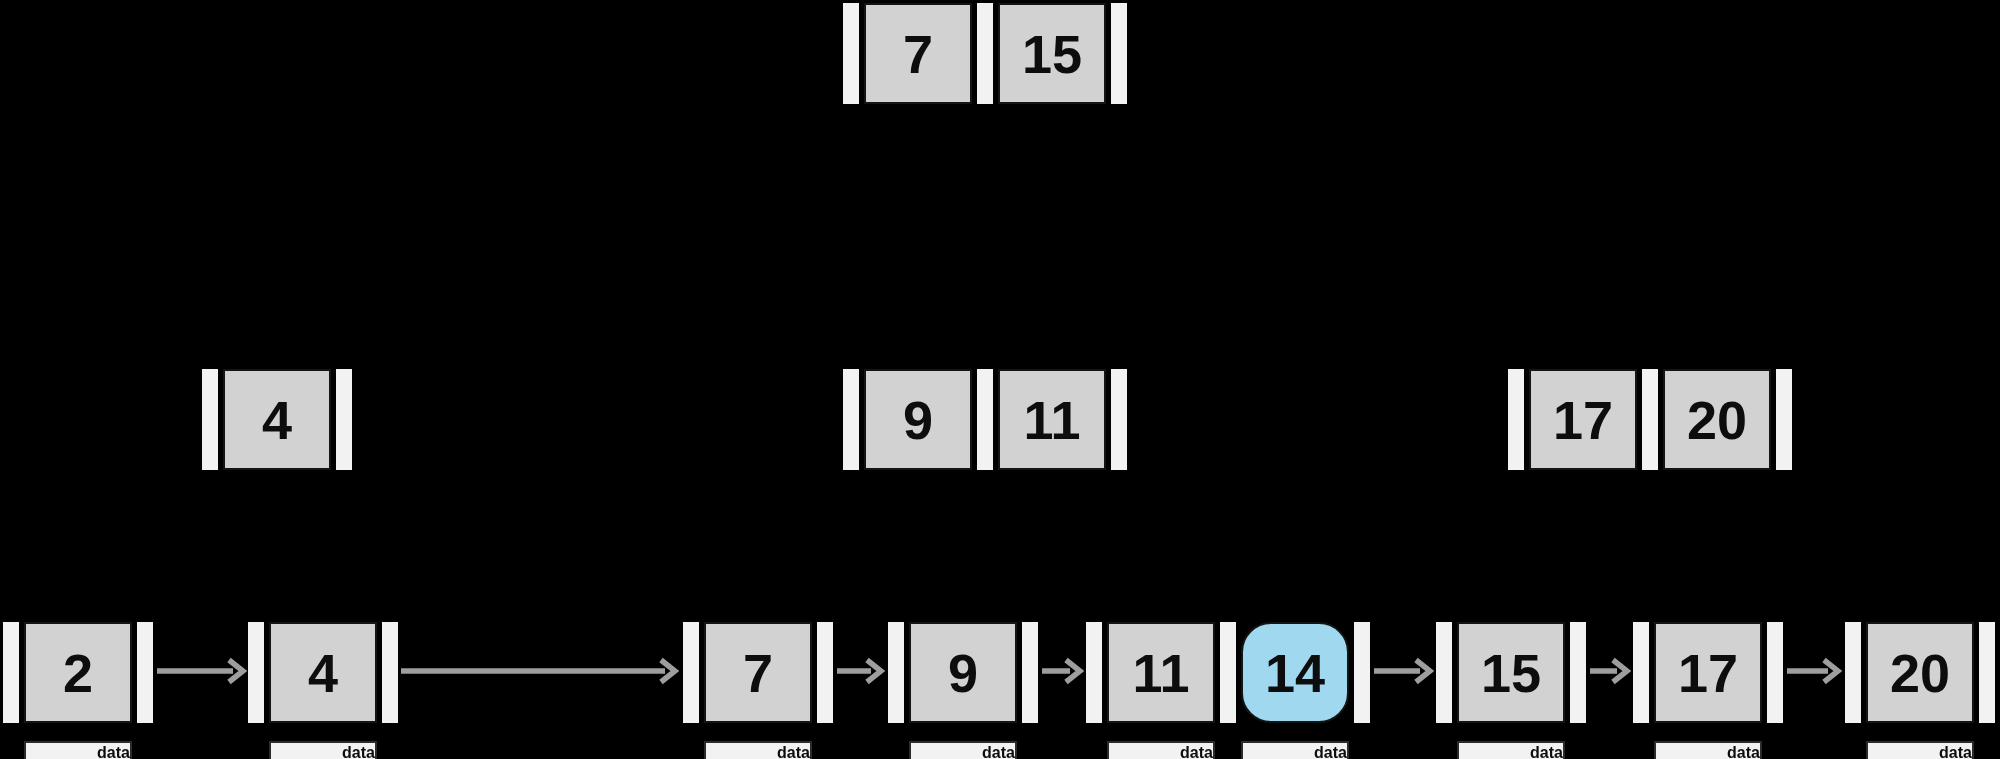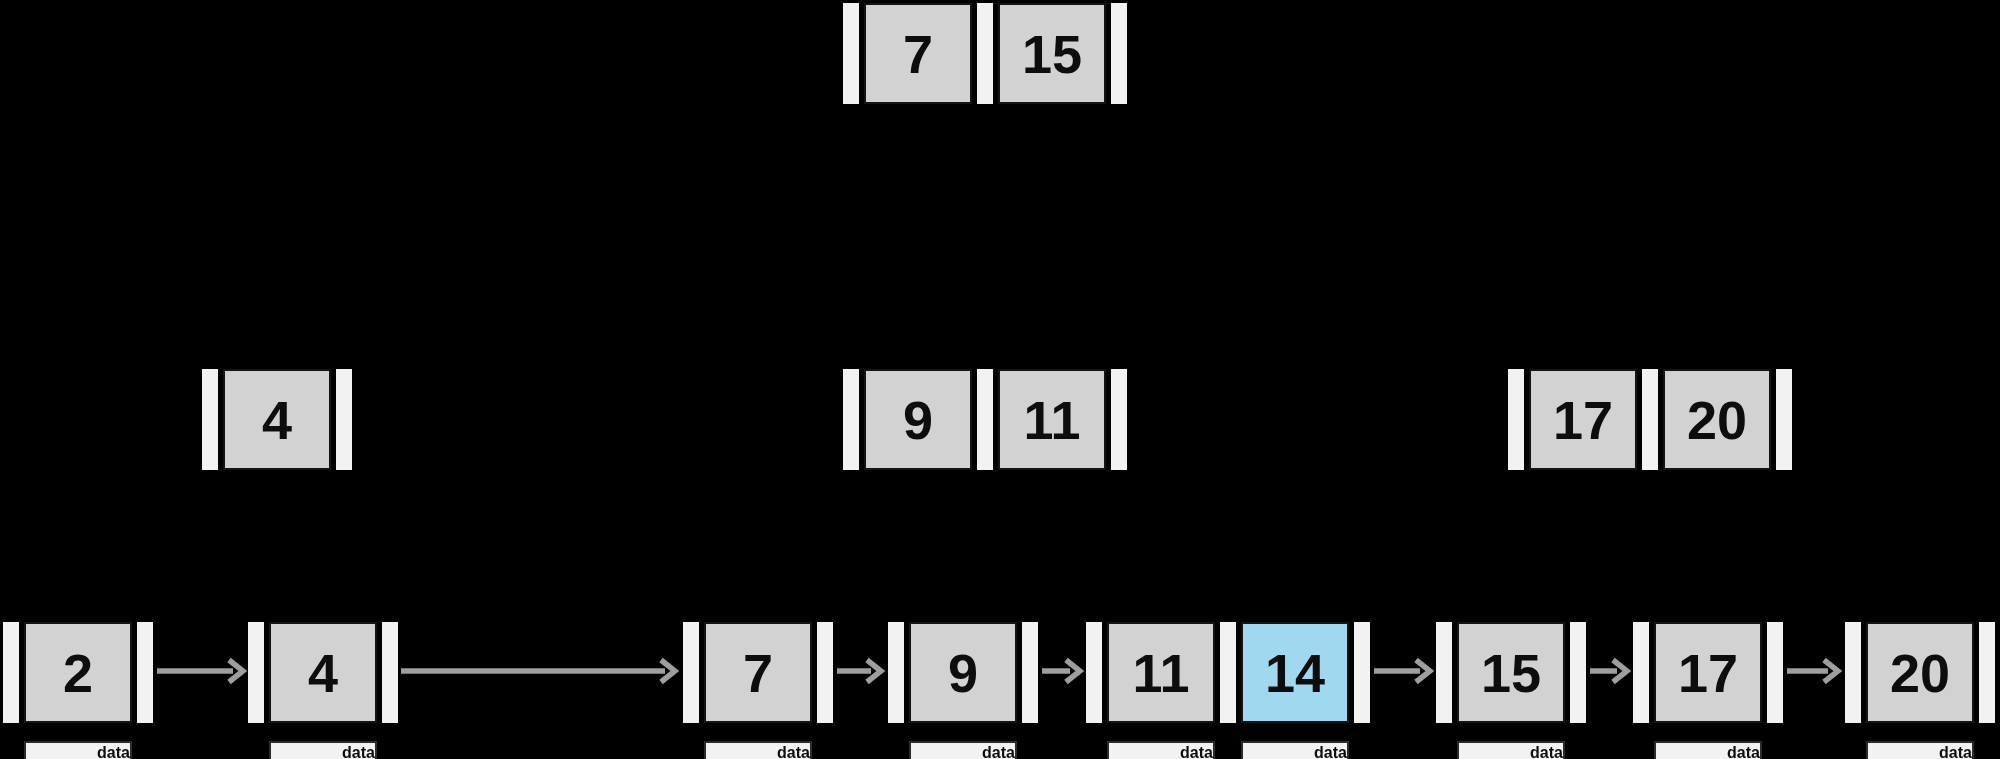--- a/index.html
+++ b/index.html
@@ -40,21 +40,21 @@
     border: 2px solid #141414;
     box-sizing: border-box;
     display: flex;
     align-items: center;
     justify-content: center;
     font-size: 54px;
     font-weight: 700;
     color: var(--text);
     flex: 0 0 auto;
   }
-  .key.highlight { background: var(--highlight_fill); }
+  .key.highlight { background: var(--highlight_fill); border-radius: 30px; }
   .cell {
     width: 108px;
     display: flex;
     flex-direction: column;
     flex: 0 0 auto;
   }
   .data-box {
     margin-top: 18px;
     height: 24px;
     width: 108px;

